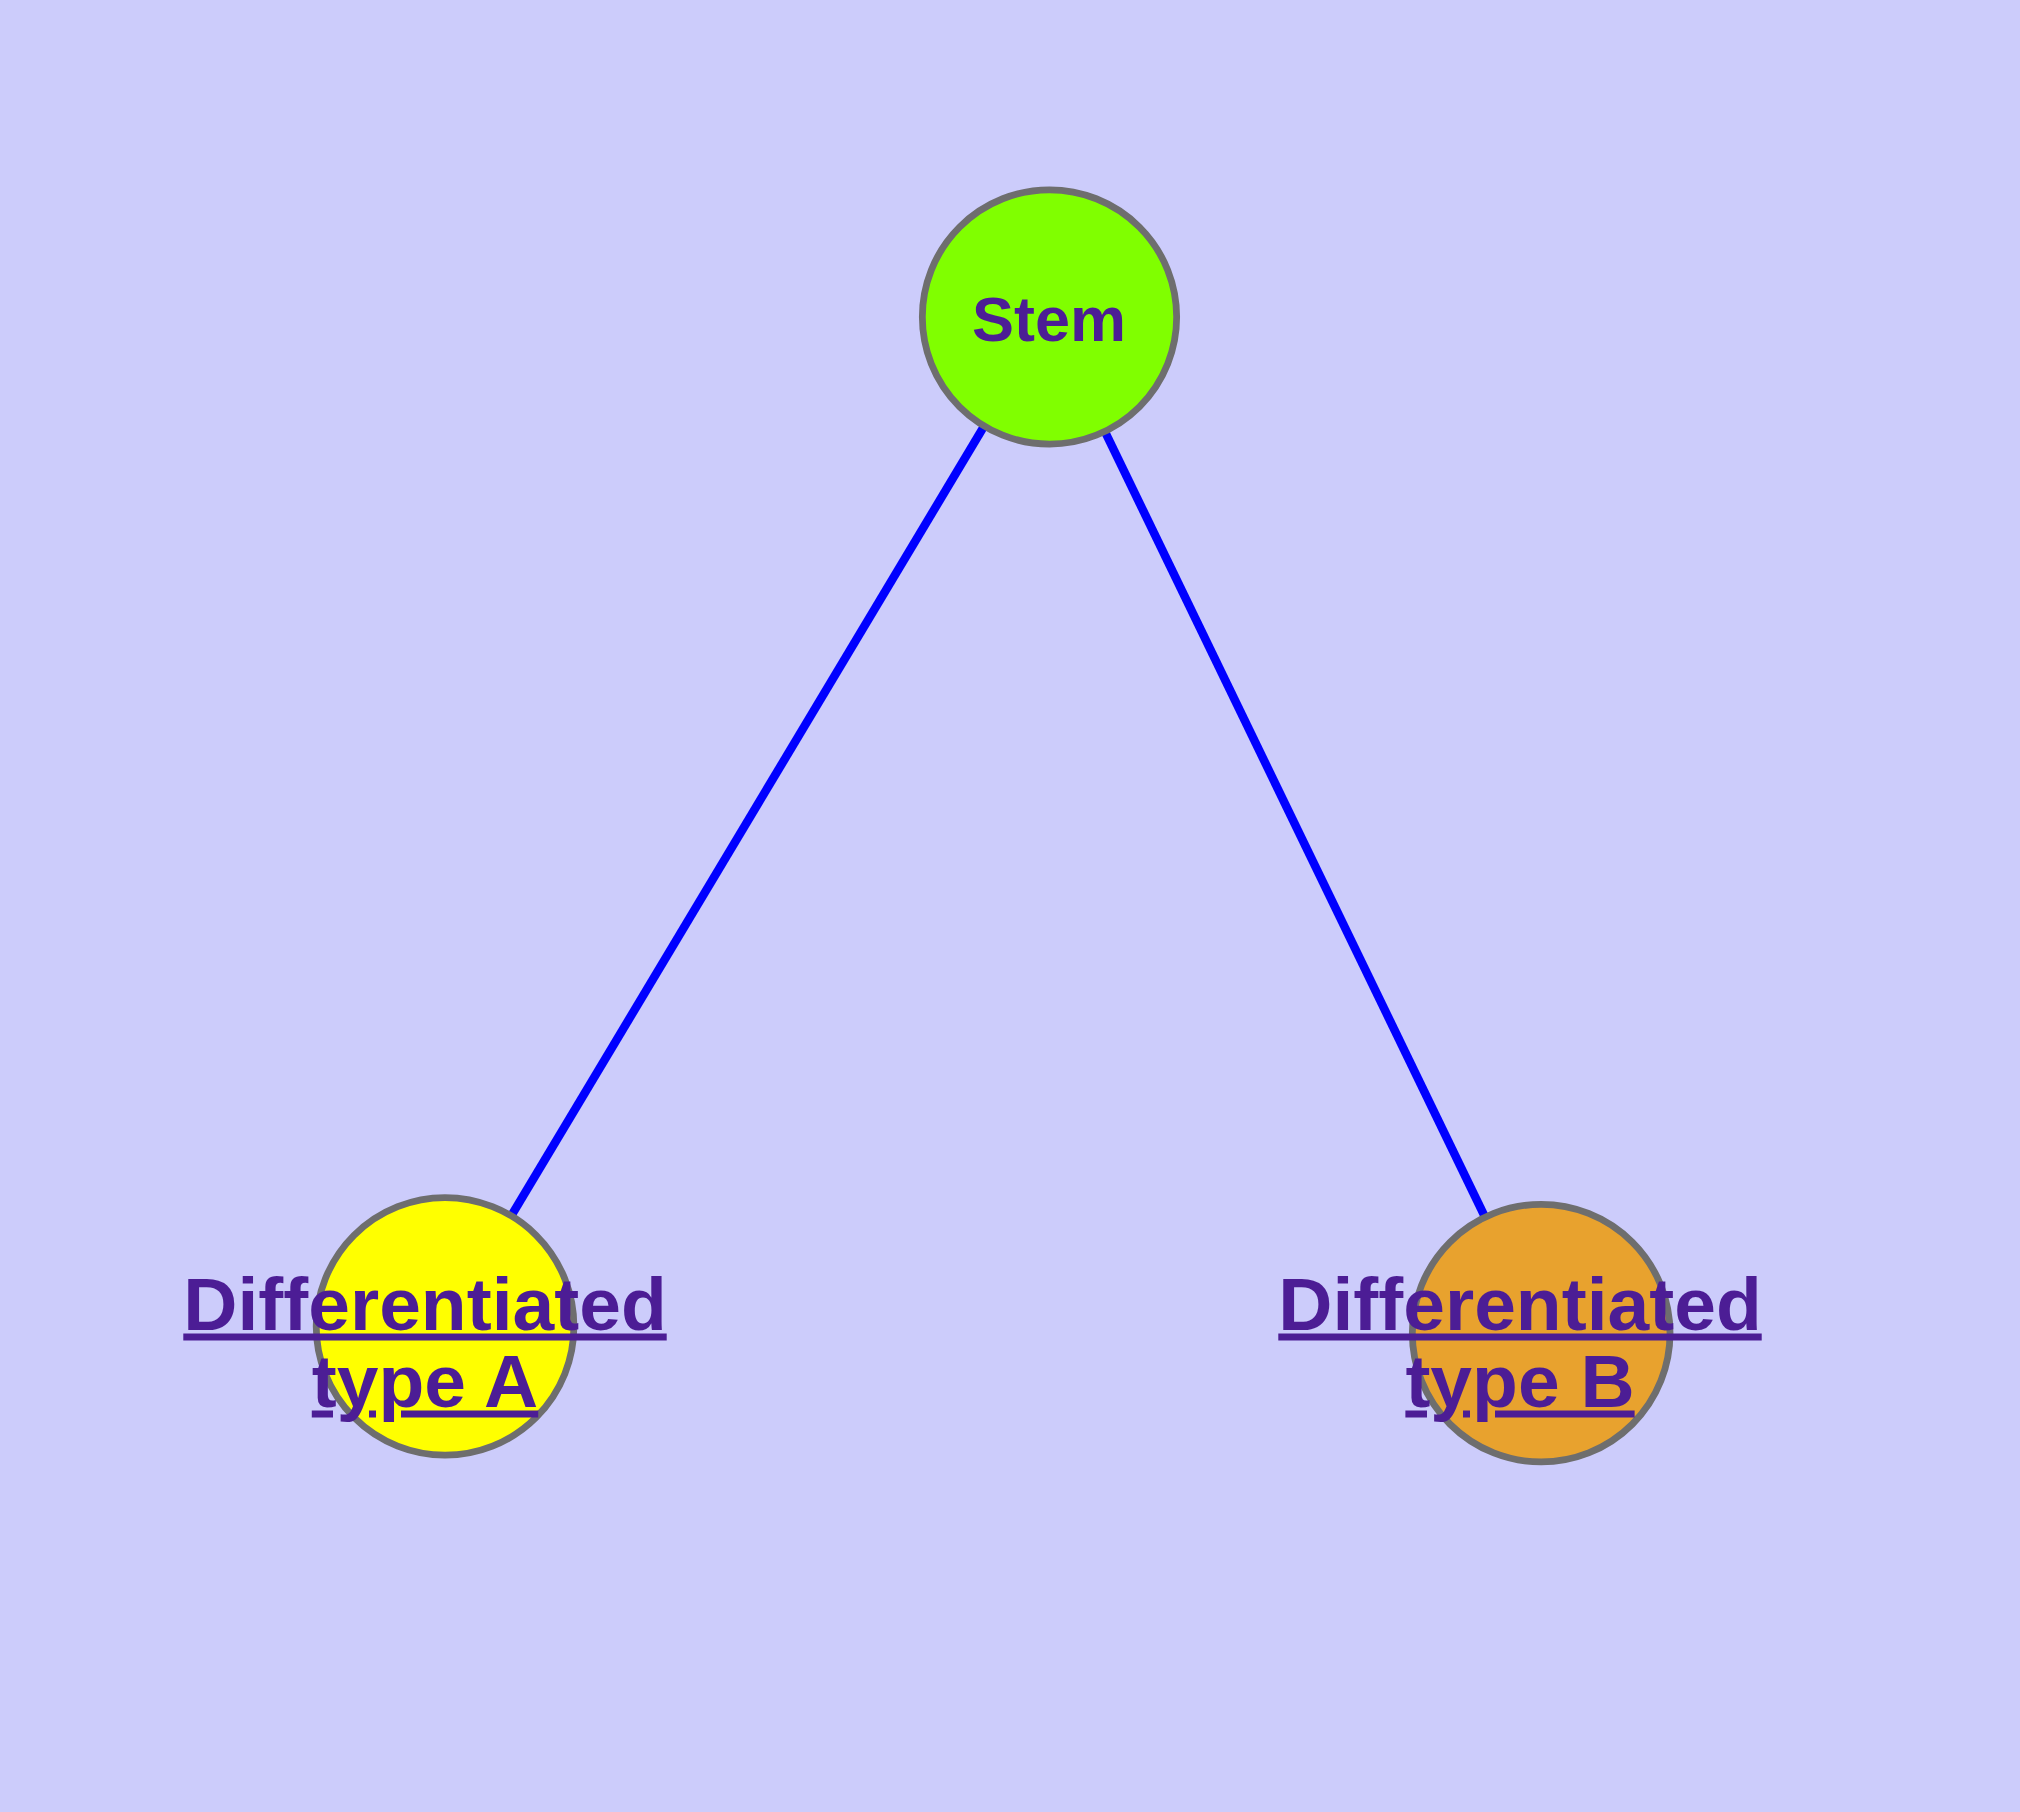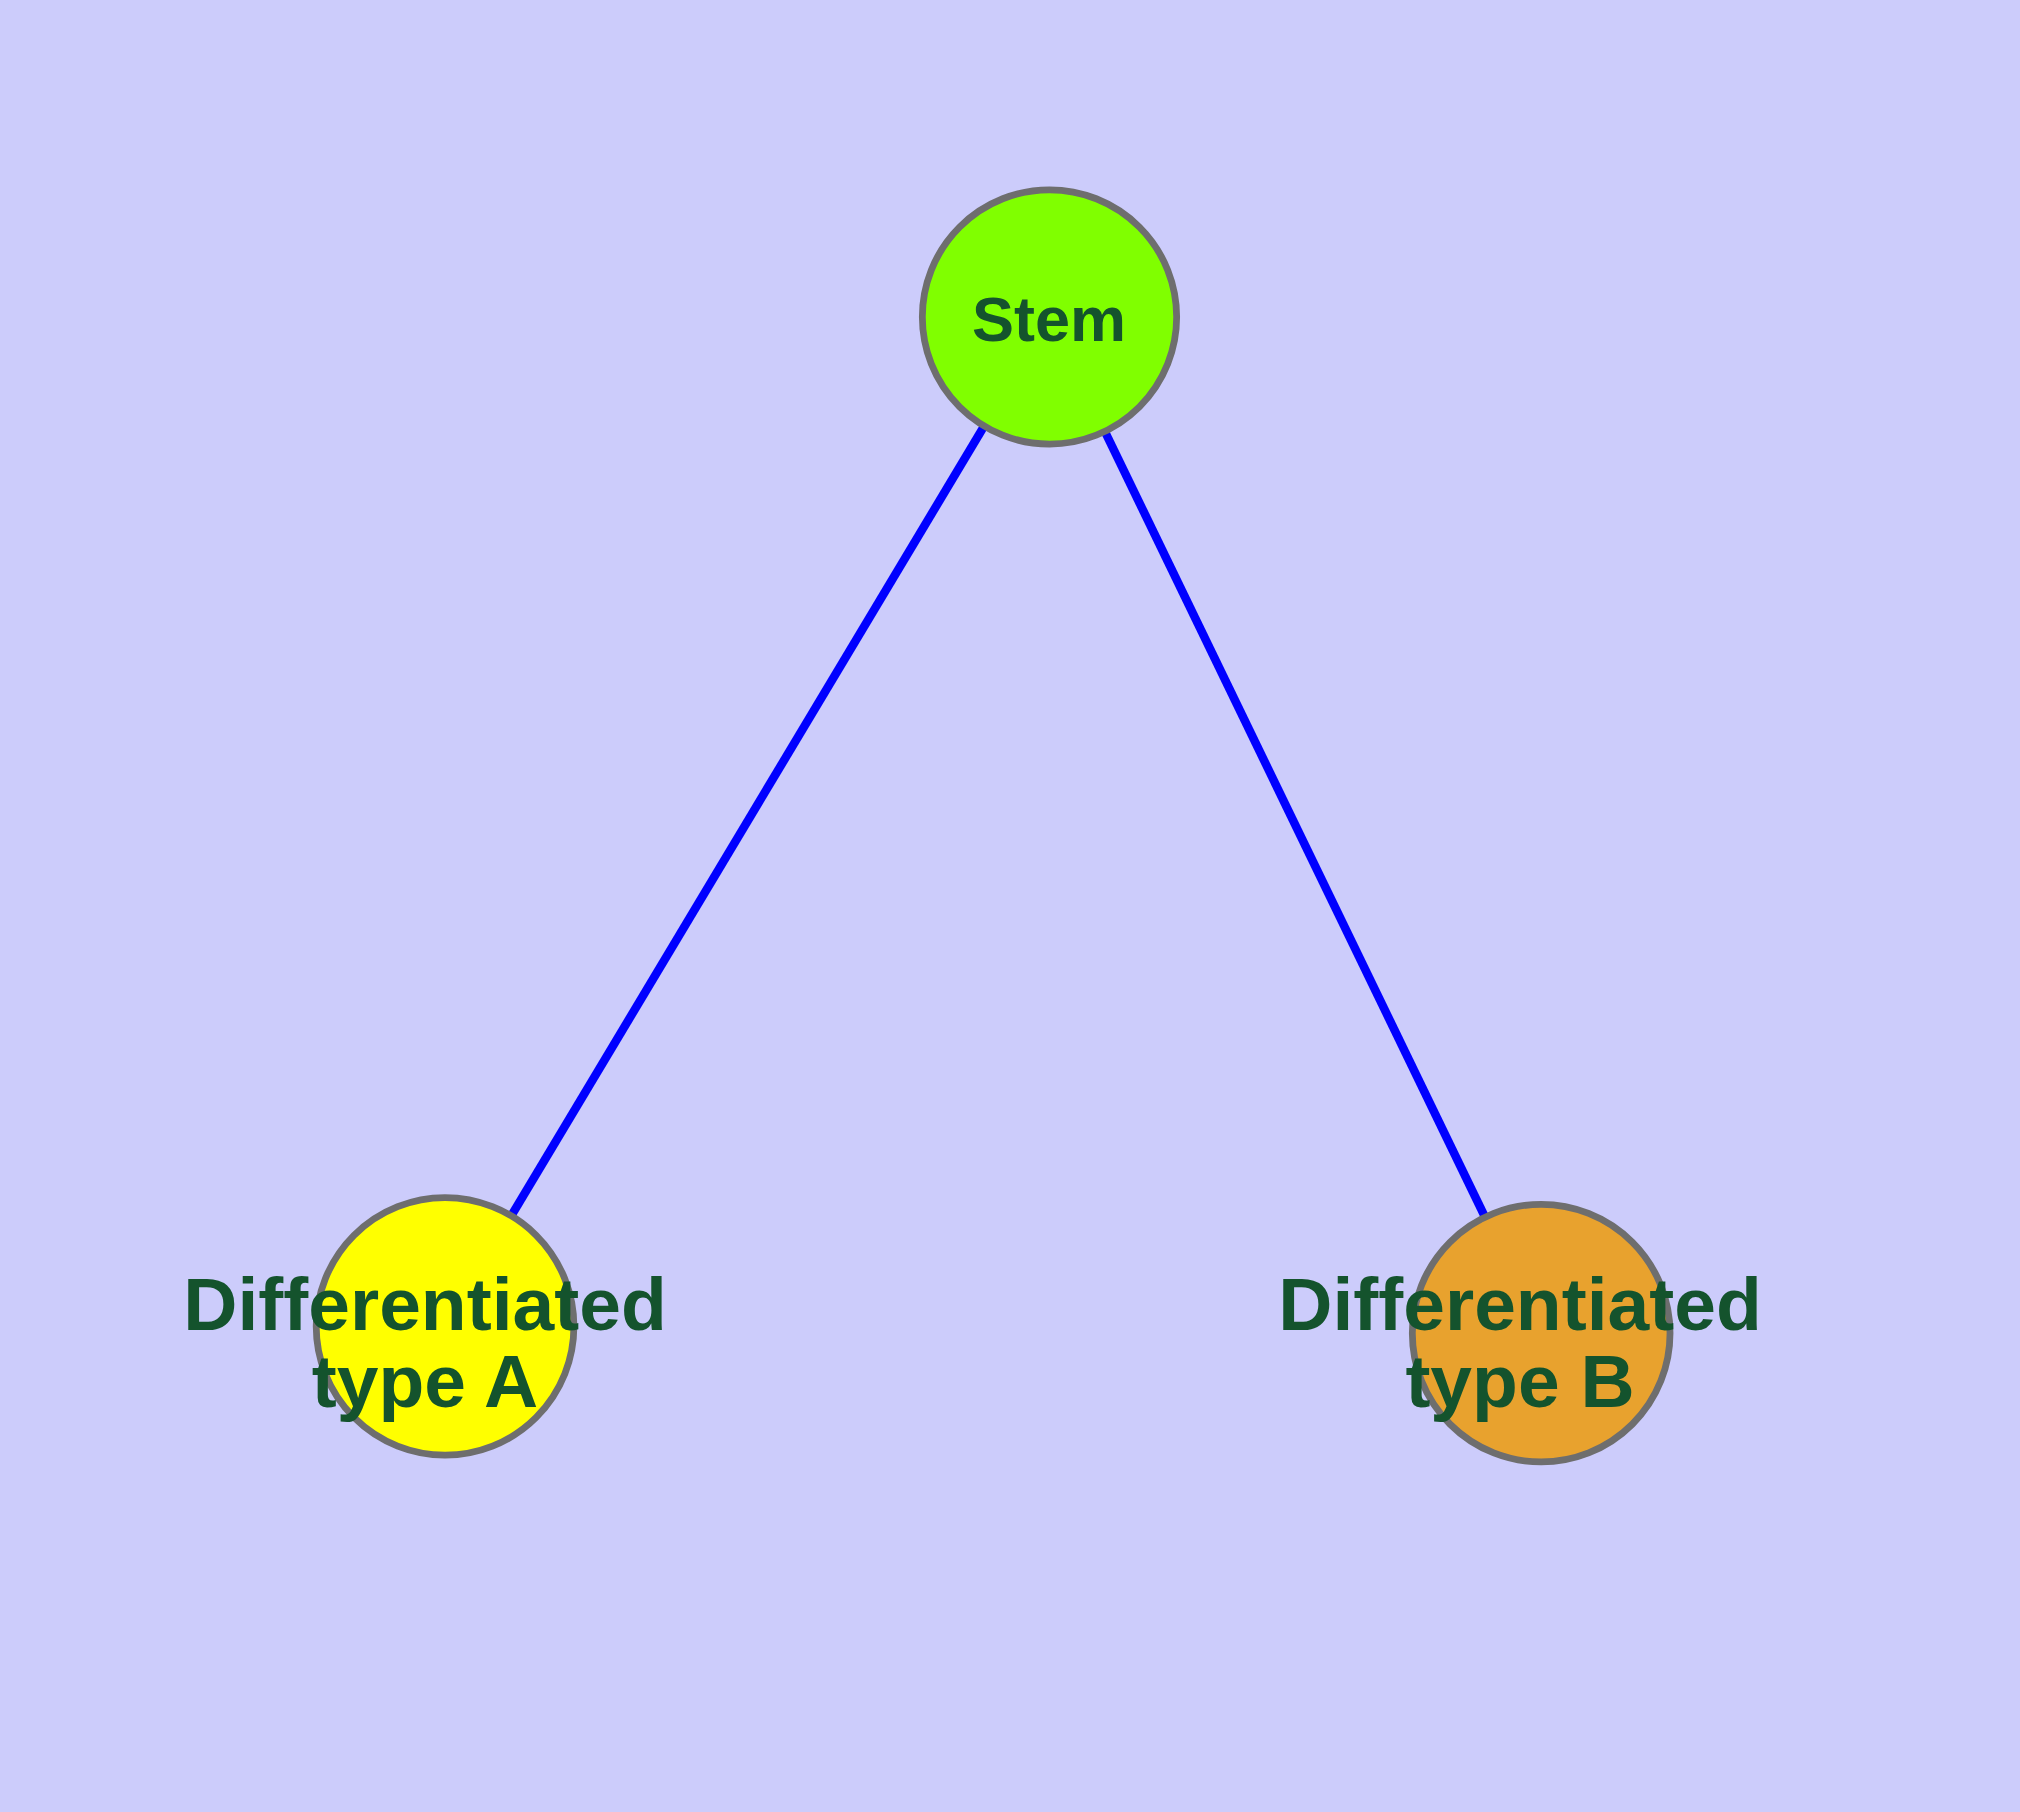--- a/index.html
+++ b/index.html
@@ -23,33 +23,34 @@
     position: absolute;
     top: 0;
     left: 0;
     width: 2021px;
     height: 1812px;
     display: block;
   }
   .node-label {
     position: absolute;
     text-align: center;
-    color: #14532d;
+    color: #4c1d95;
     font-family: "Liberation Sans", sans-serif;
     font-weight: bold;
     line-height: 1.02;
     white-space: pre;
     pointer-events: none;
     transform: translate(-50%, -50%);
   }
   .label-stem {
     font-size: 63px;
   }
   .label-leaf {
     font-size: 75px;
+    text-decoration: underline;
   }
 </style>
 </head>
 <body style="background: rgb(204, 204, 251);">
 
 <div id="canvas" style="background: rgb(204, 204, 251);">
 
   <svg id="graph-svg" viewBox="0 0 2384 2138" preserveAspectRatio="none" xmlns="http://www.w3.org/2000/svg">
     <g id="edges-layer">
         <line x1="1238" y1="374" x2="525" y2="1565" stroke="#0000ff" stroke-width="10" stroke-linecap="butt"></line>

